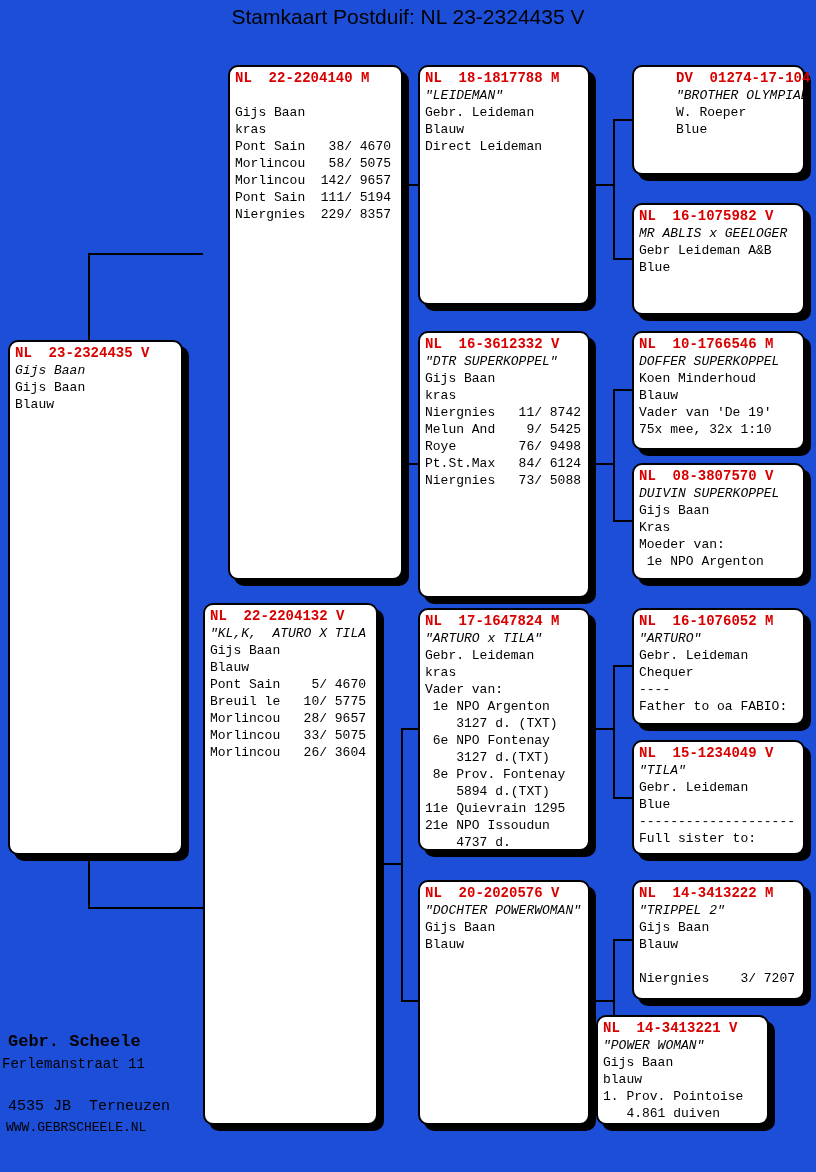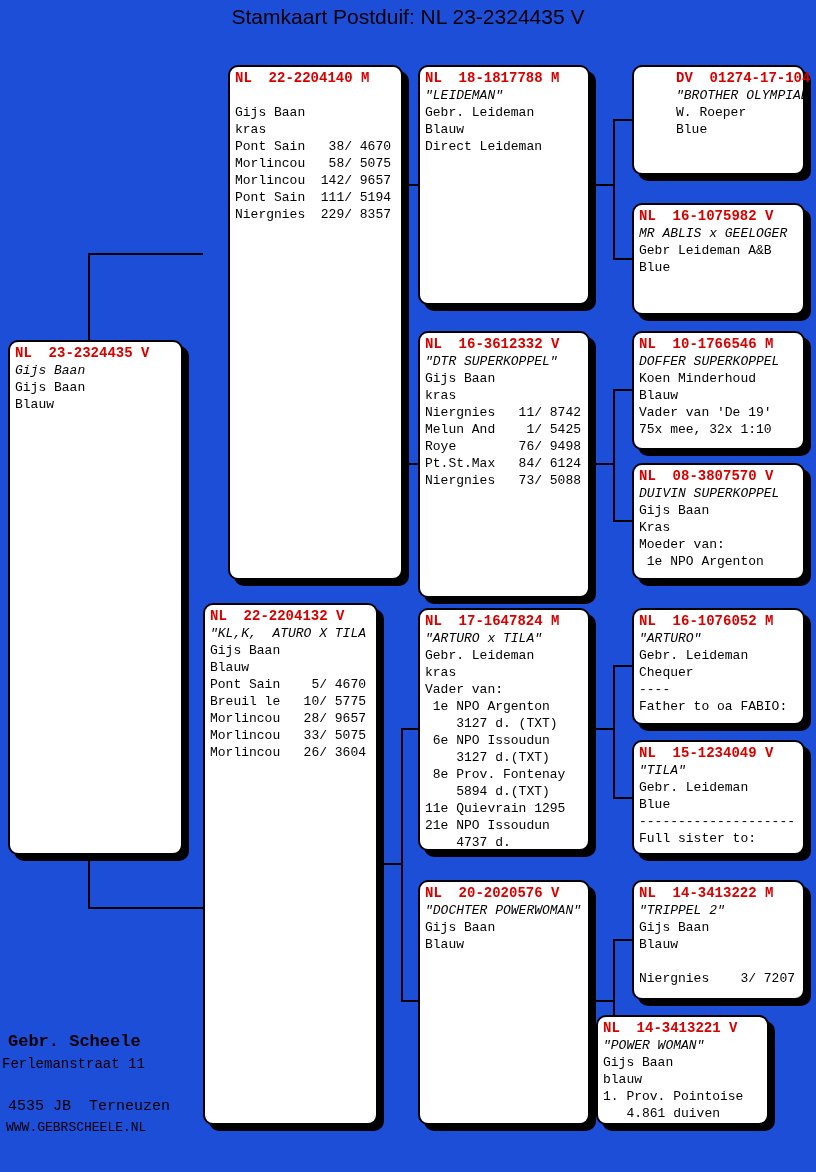--- a/index.html
+++ b/index.html
@@ -126,37 +126,37 @@
       </div>
   </div>
 
   <div class="pbox b-pgm">
     <div class="bh">NL  16-3612332 V</div>
     <div>
         <div class="ln it">"DTR SUPERKOPPEL"</div>
         <div class="ln">Gijs Baan</div>
         <div class="ln">kras</div>
         <div class="ln">Niergnies   11/ 8742</div>
-        <div class="ln">Melun And    1/ 5425</div>
+        <div class="ln">Melun And    9/ 5425</div>
         <div class="ln">Roye        76/ 9498</div>
         <div class="ln">Pt.St.Max   84/ 6124</div>
         <div class="ln">Niergnies   73/ 5088</div>
       </div>
   </div>
 
   <div class="pbox b-mgf">
     <div class="bh">NL  17-1647824 M</div>
     <div>
         <div class="ln it">"ARTURO x TILA"</div>
         <div class="ln">Gebr. Leideman</div>
         <div class="ln">kras</div>
         <div class="ln">Vader van:</div>
         <div class="ln"> 1e NPO Argenton</div>
         <div class="ln">    3127 d. (TXT)</div>
-        <div class="ln"> 6e NPO Issoudun</div>
+        <div class="ln"> 6e NPO Fontenay</div>
         <div class="ln">    3127 d.(TXT)</div>
         <div class="ln"> 8e Prov. Fontenay</div>
         <div class="ln">    5894 d.(TXT)</div>
         <div class="ln">11e Quievrain 1295</div>
         <div class="ln">21e NPO Issoudun</div>
         <div class="ln">    4737 d.</div>
       </div>
   </div>
 
   <div class="pbox b-mgm">

